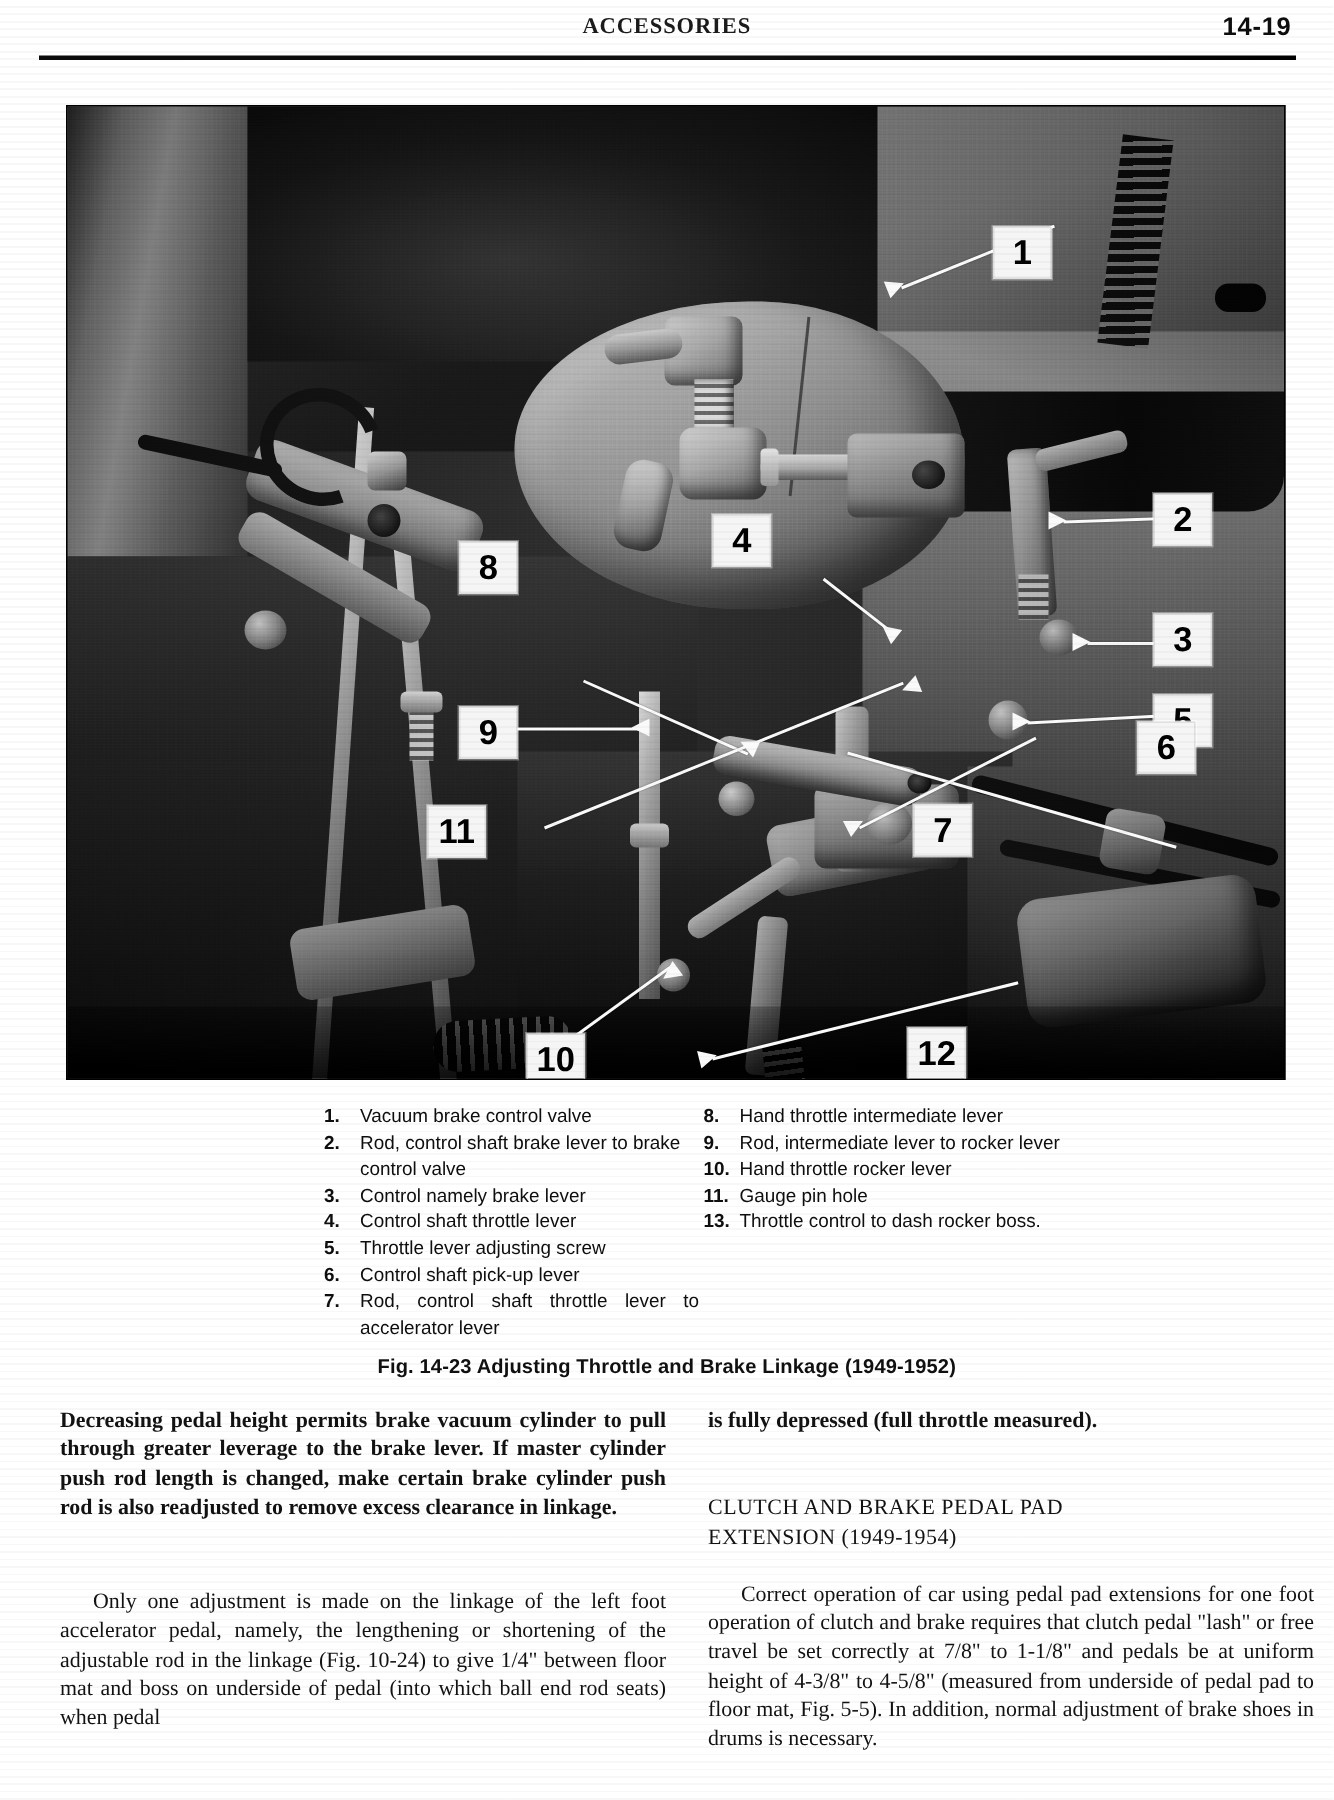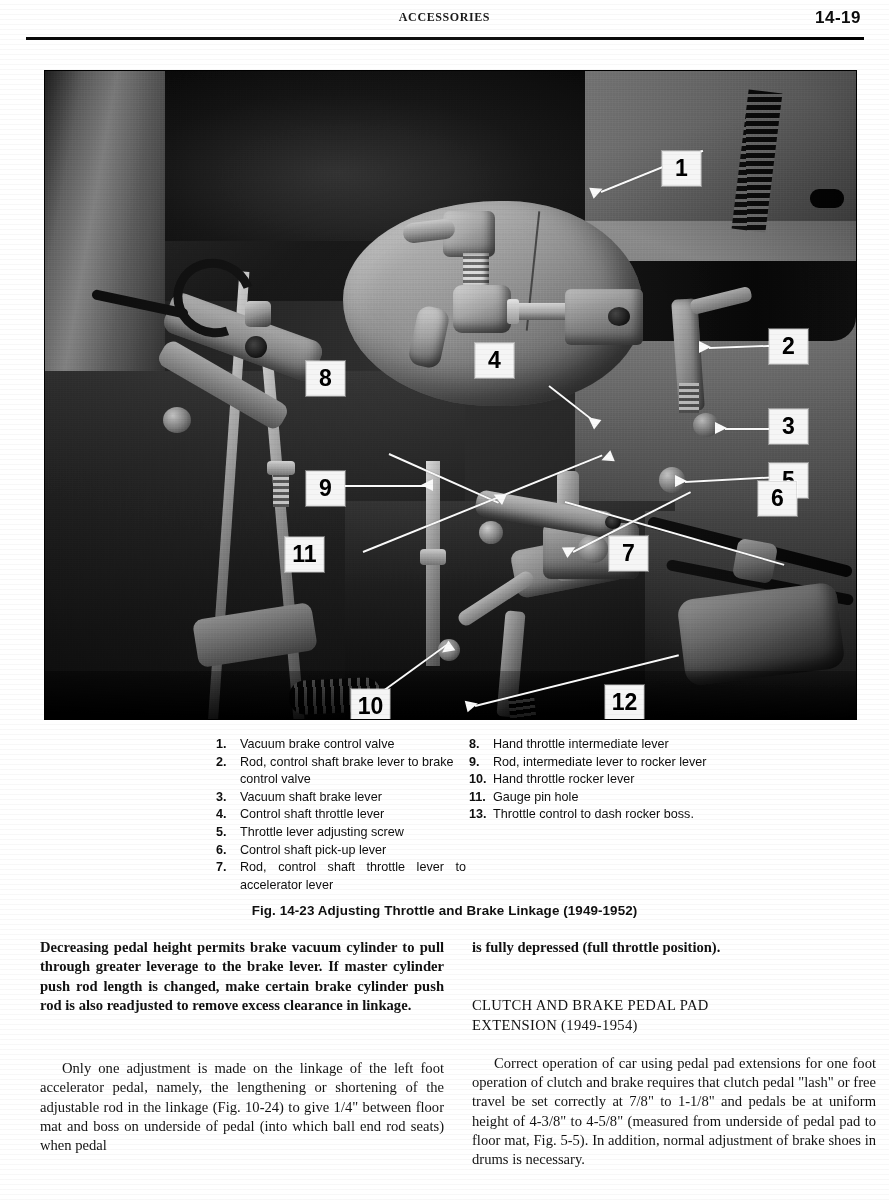--- a/index.html
+++ b/index.html
@@ -12,21 +12,21 @@
 
   
   #page-header{
     position:absolute;left:0;top:0;width:889px;height:50px;
   }
   #header-title{
     position:absolute;left:0;right:0;top:10px;
     text-align:center;
     font-family:"Liberation Serif", serif;
     font-weight:bold;
-    font-size:12px;
+    font-size:15px;
     letter-spacing:0.6px;
     color:#1a1a1a;
   }
   #header-page-number{
     position:absolute;right:28px;top:8px;
     font-family:"Liberation Sans", sans-serif;
     font-weight:bold;
     font-size:17px;
     letter-spacing:0.5px;
     color:#0d0d0d;
@@ -423,21 +423,21 @@
     <div class="key-item" data-name="key-item">
       <span class="key-num" data-name="key-item-number">1.</span>
       <span class="key-text" data-name="key-item-label">Vacuum brake control valve</span>
     </div>
     <div class="key-item" data-name="key-item">
       <span class="key-num" data-name="key-item-number">2.</span>
       <span class="key-text" data-name="key-item-label">Rod, control shaft brake lever to brake control valve</span>
     </div>
     <div class="key-item" data-name="key-item">
       <span class="key-num" data-name="key-item-number">3.</span>
-      <span class="key-text" data-name="key-item-label">Vacuum shaft brake lever</span>
+      <span class="key-text" data-name="key-item-label">Control namely brake lever</span>
     </div>
     <div class="key-item" data-name="key-item">
       <span class="key-num" data-name="key-item-number">4.</span>
       <span class="key-text just" data-name="key-item-label">Control shaft throttle lever</span>
     </div>
     <div class="key-item" data-name="key-item">
       <span class="key-num" data-name="key-item-number">5.</span>
       <span class="key-text" data-name="key-item-label">Throttle lever adjusting screw</span>
     </div>
     <div class="key-item" data-name="key-item">
@@ -480,21 +480,21 @@
 <div id="body-columns" data-name="body-text-area">
 
   <div class="col" id="col-left" data-name="body-column-left">
     <p class="para noind" data-name="paragraph-left-1">Decreasing pedal height permits brake vacuum cylinder to pull through greater leverage to the brake lever.  If master cylinder push rod length is changed, make certain brake cylinder push rod is also readjusted to remove excess clearance in linkage.</p>
     <div class="spacer-md" data-name="spacer"></div>
     <div class="spacer-sm" data-name="spacer"></div>
     <p class="para" data-name="paragraph-left-2">Only one adjustment is made on the linkage of the left foot accelerator pedal, namely, the lengthening or shortening of the adjustable rod in the linkage (Fig. 10-24) to give 1/4" between floor mat and boss on underside of pedal (into which ball end rod seats) when pedal</p>
   </div>
 
   <div class="col" id="col-right" data-name="body-column-right">
-    <p class="para noind" data-name="paragraph-right-1">is fully depressed (full throttle position).</p>
+    <p class="para noind" data-name="paragraph-right-1">is fully depressed (full throttle measured).</p>
     <div class="spacer-lg" data-name="spacer"></div>
     <p class="section-head" data-name="section-heading-clutch-brake-pedal-pad-line1">CLUTCH AND BRAKE PEDAL PAD</p>
     <p class="section-head" data-name="section-heading-clutch-brake-pedal-pad-line2">EXTENSION (1949-1954)</p>
     <div class="spacer-sm" data-name="spacer"></div>
     <p class="para" data-name="paragraph-right-2">Correct operation of car using pedal pad extensions for one foot operation of clutch and brake requires that clutch pedal "lash" or free travel be set correctly at 7/8" to 1-1/8" and pedals be at uniform height of 4-3/8" to 4-5/8" (measured from underside of pedal pad to floor mat, Fig. 5-5).  In addition, normal adjustment of brake shoes in drums is necessary.</p>
   </div>
 
 </div>
 
 <div id="scan-speckle" data-name="scan-noise-overlay"></div>

